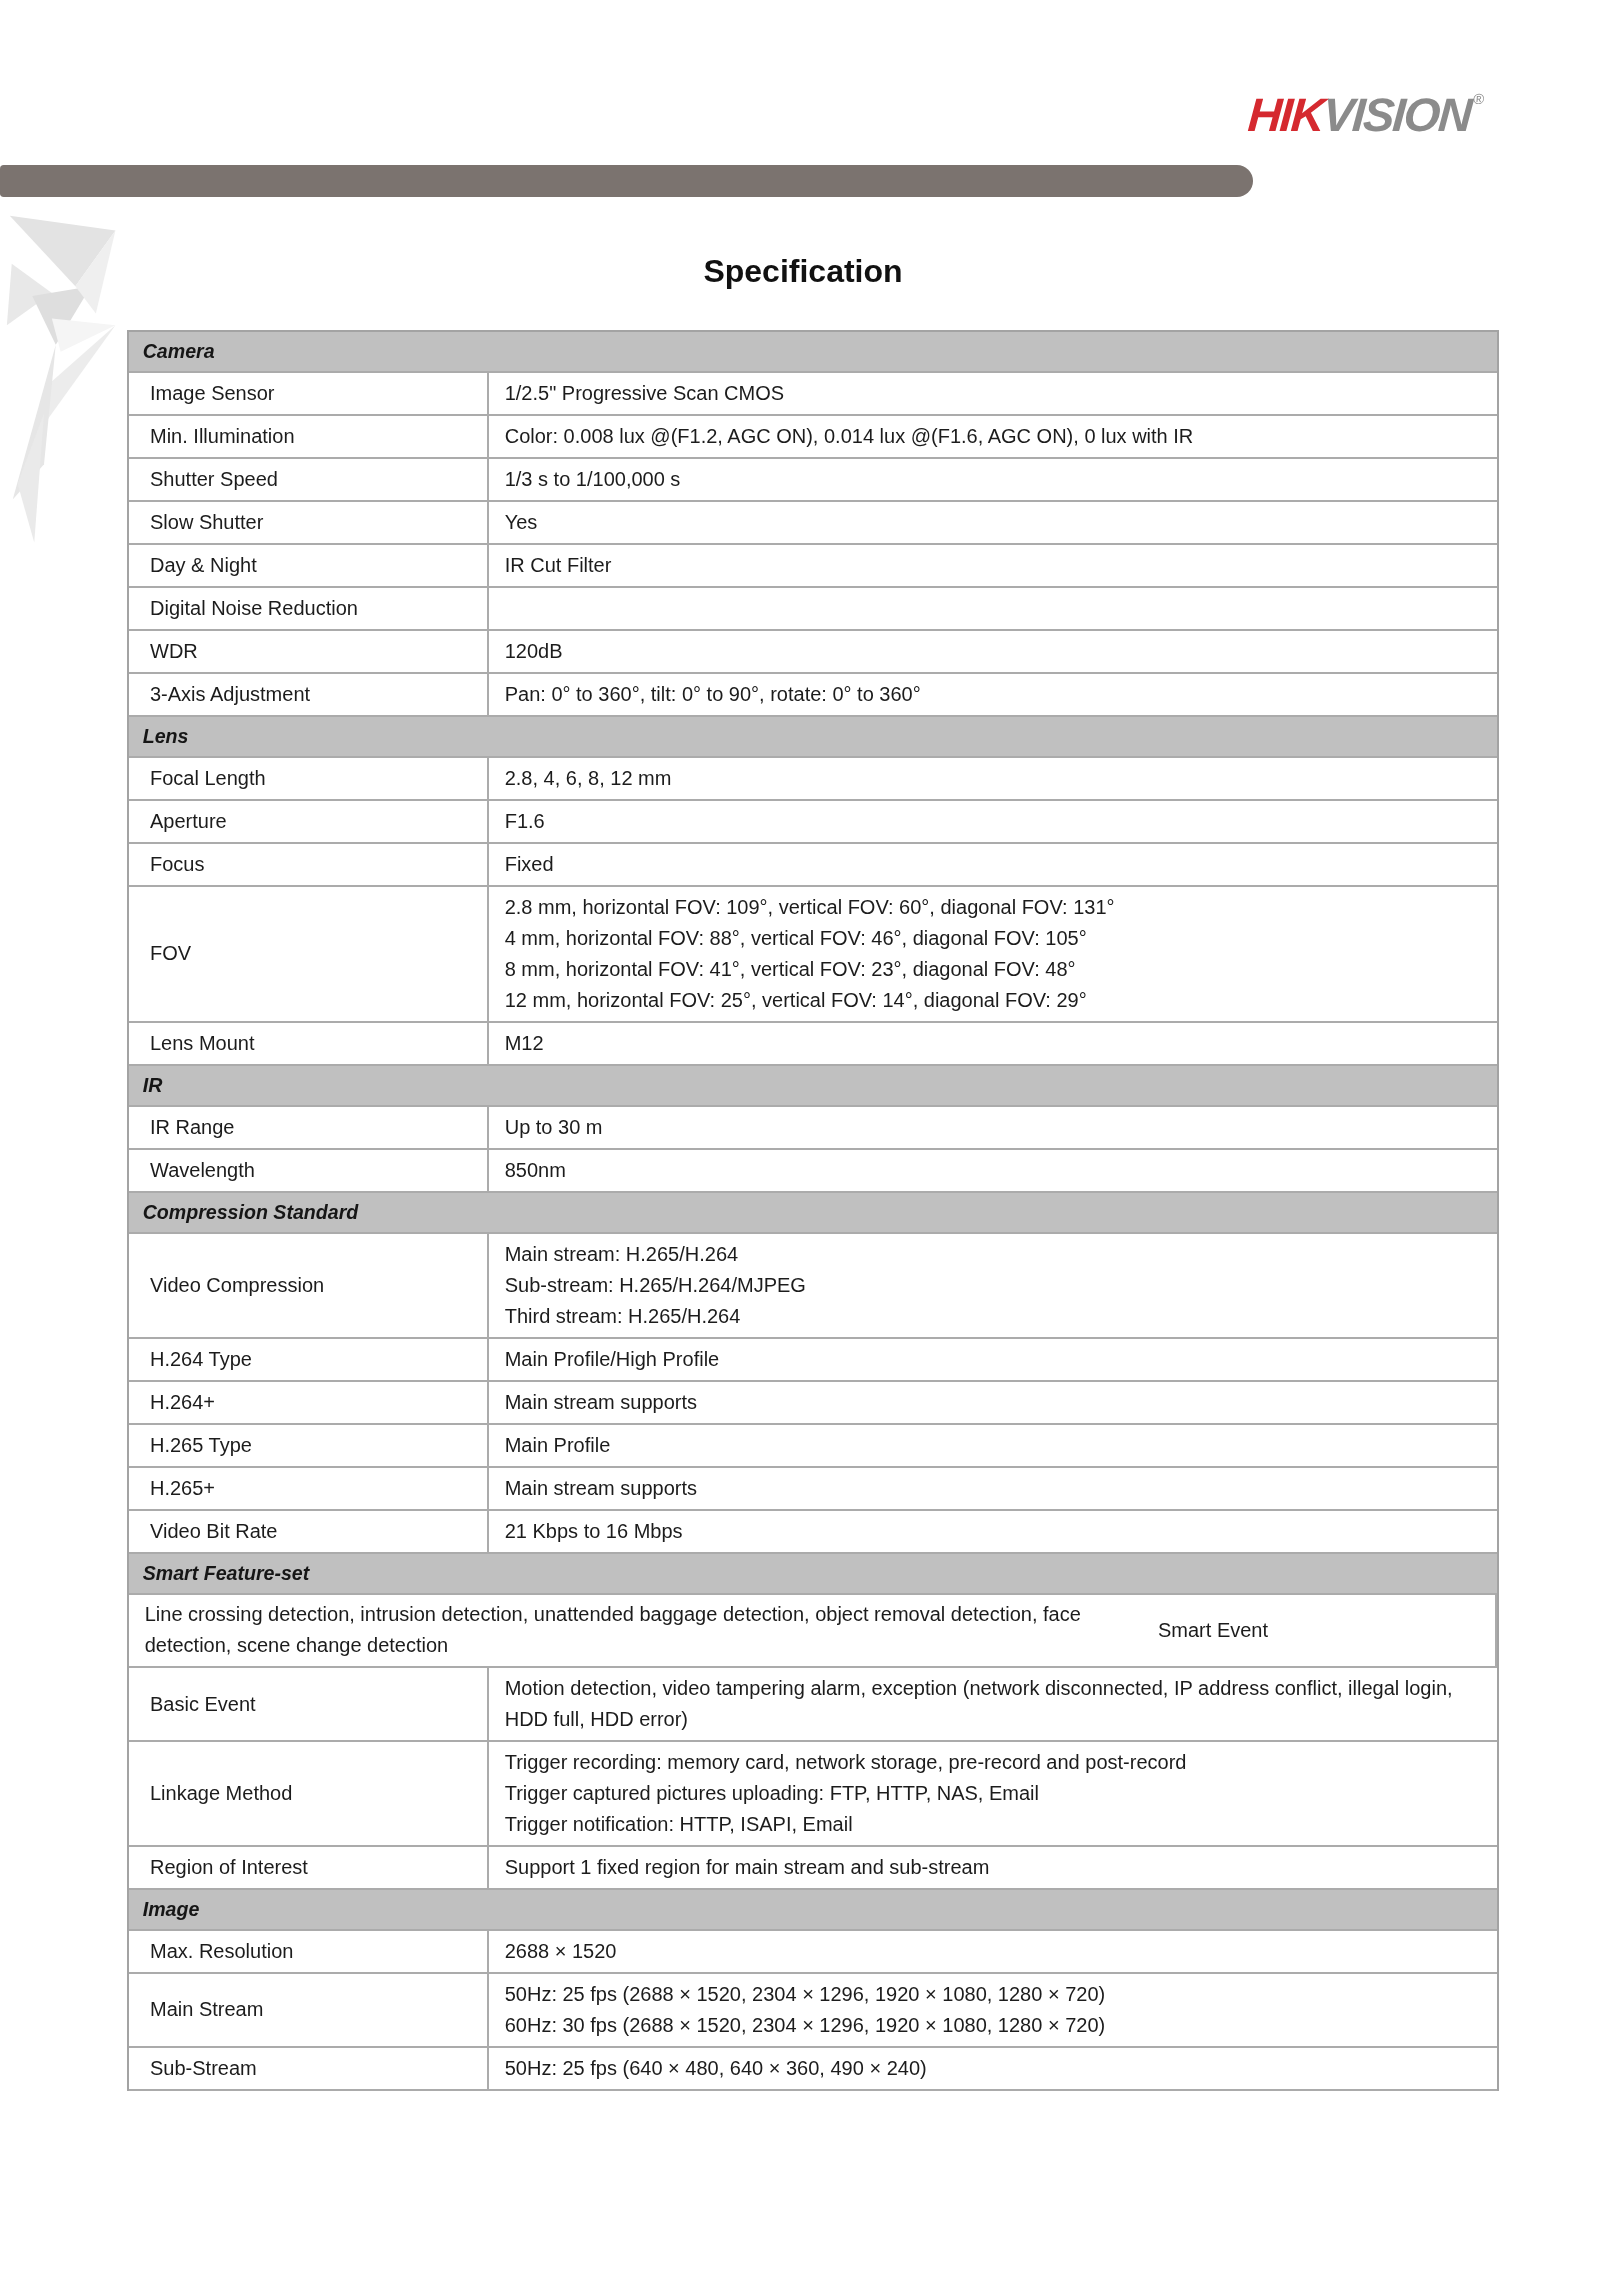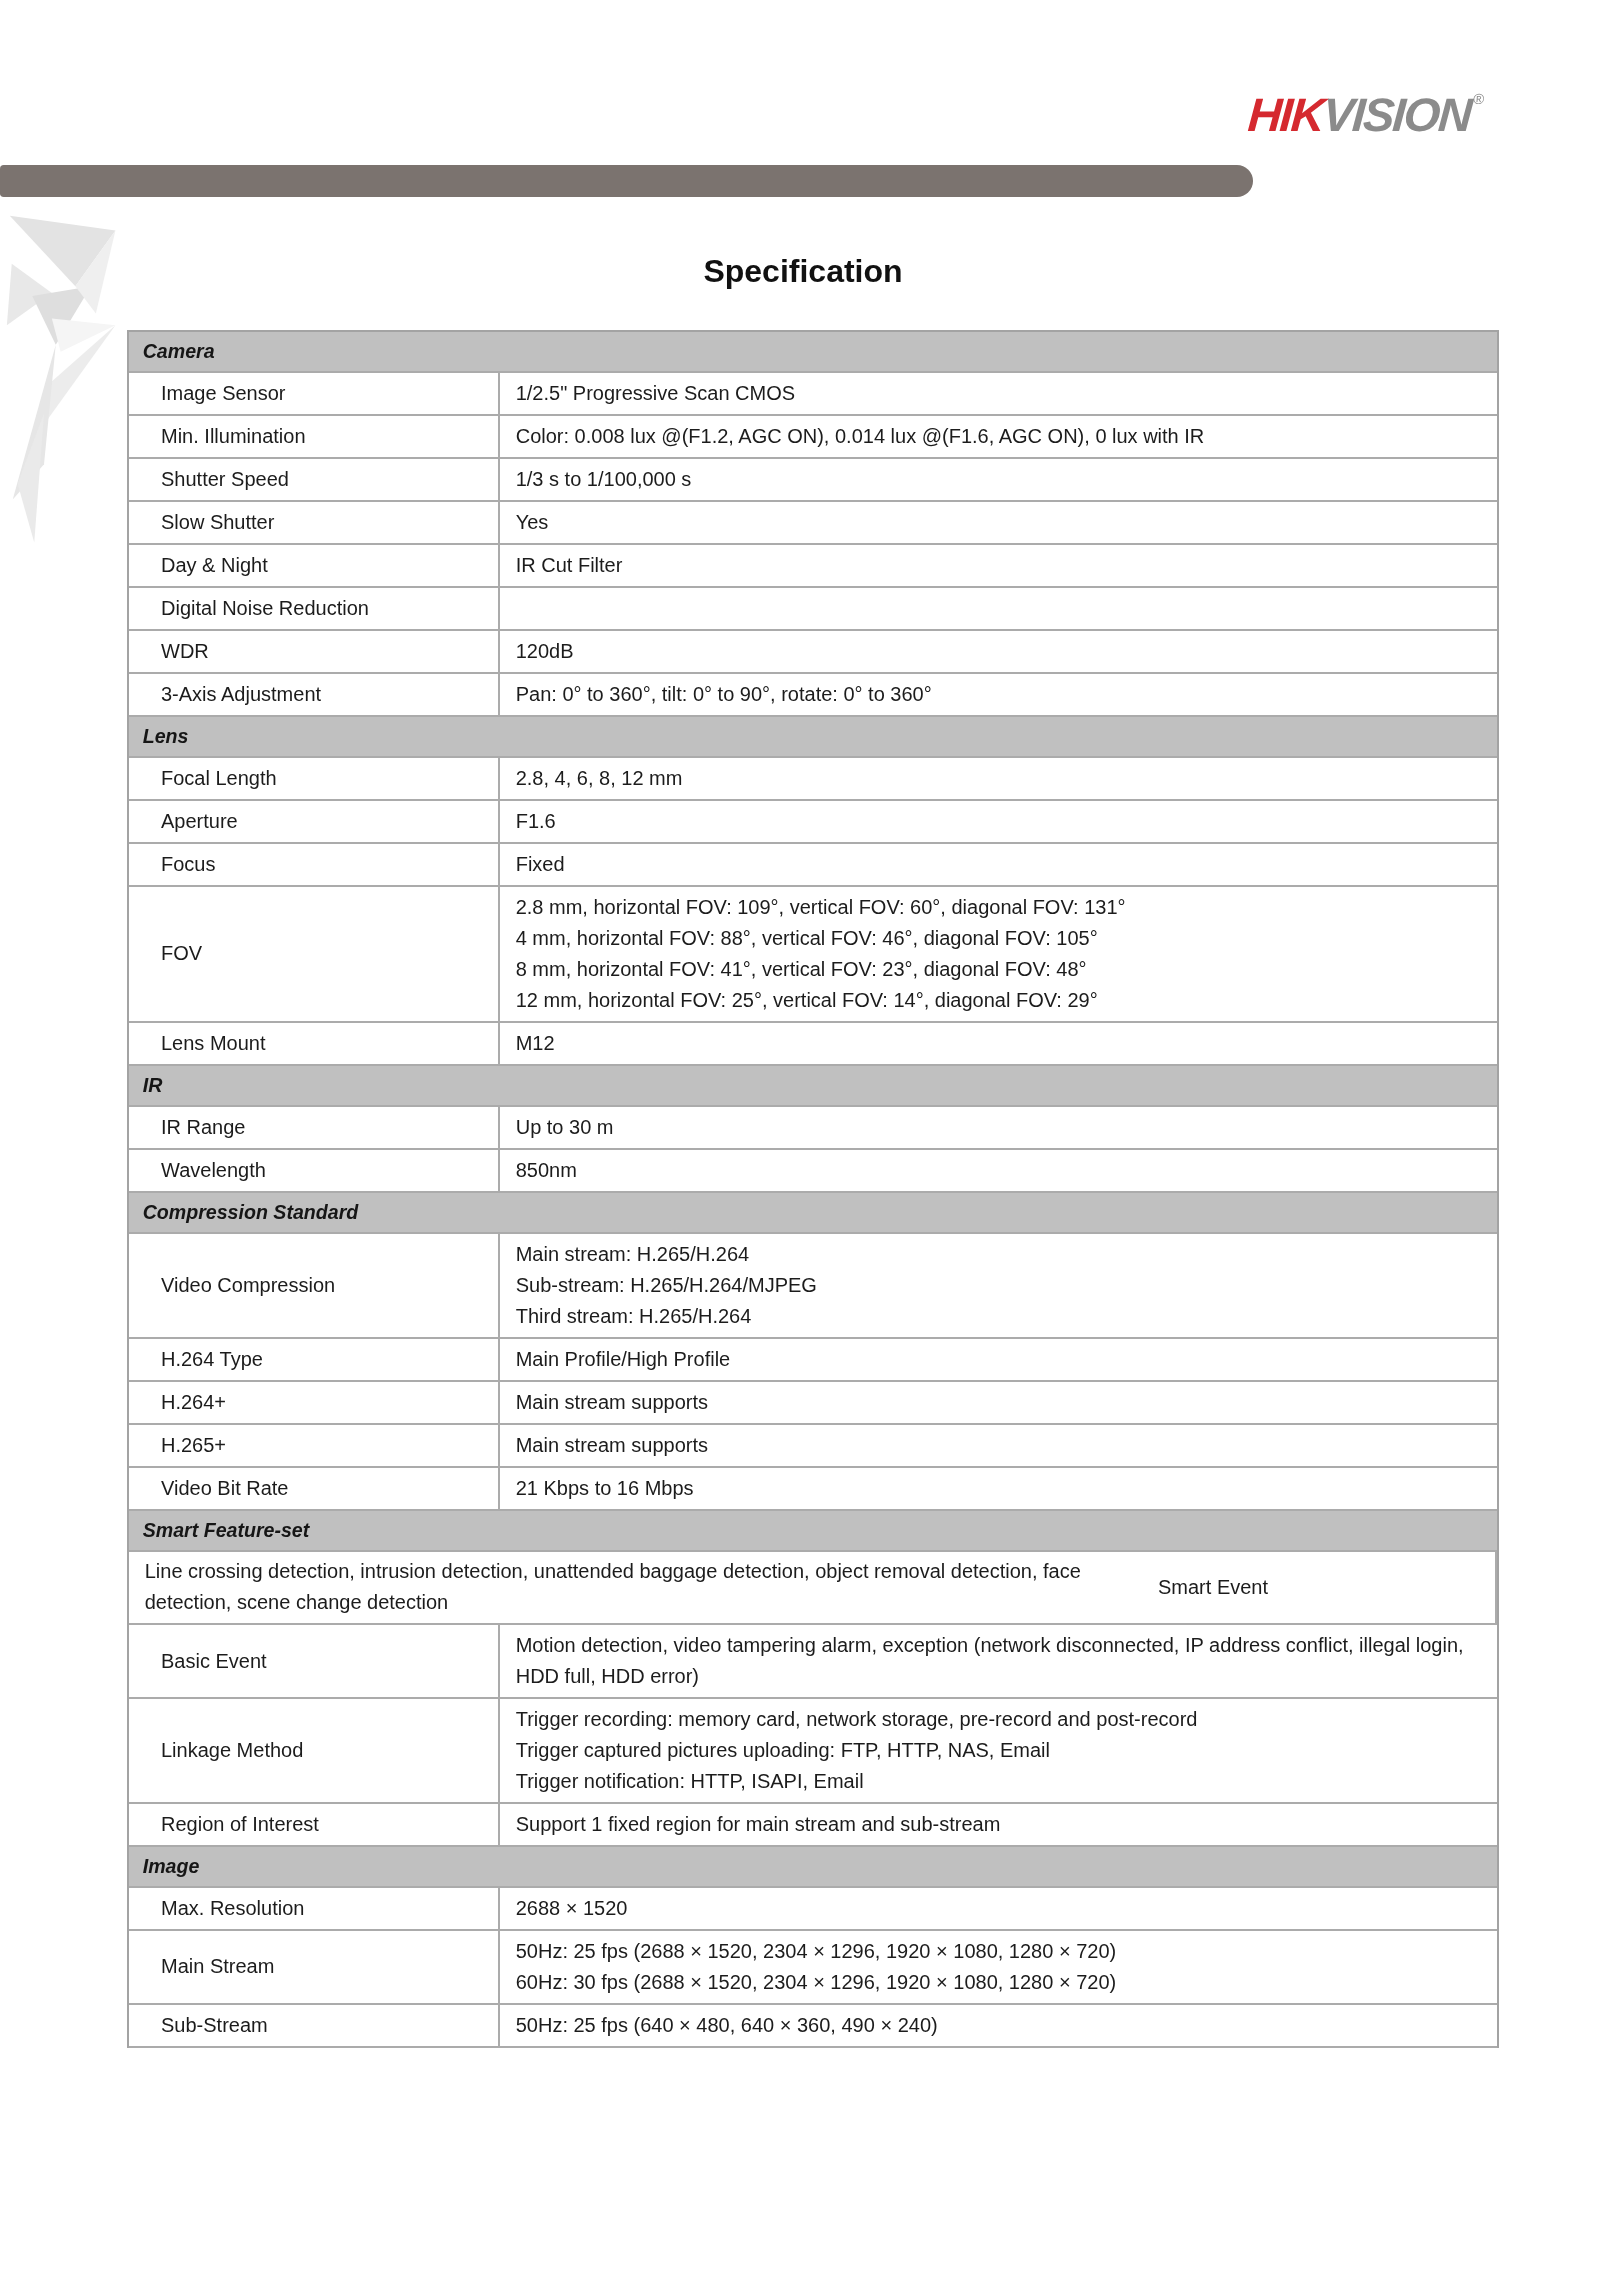--- a/index.html
+++ b/index.html
@@ -48,21 +48,21 @@
   }
   .section-band{
     background:var(--band-gray,#c0c0c0);
     min-height:39px;display:flex;align-items:center;
     padding-left:13.7px;font-weight:bold;font-style:italic;font-size:19.6px;
     border-bottom:2px solid #ababab;color:#161616;text-align:right;
   }
   .spec-row{display:flex;border-bottom:2px solid #ababab;background:#fff;}
   .cell{display:flex;flex-direction:column;justify-content:center;padding:4.9px 0;}
   .cell.label{
-    width:337px;flex:0 0 337px;padding-left:32px;
+    width:337px;flex:0 0 337px;padding-left:21px;
     border-right:2px solid #ababab;
   }
   .cell.value{flex:1;padding-left:15.7px;padding-right:11.8px;}
   .spec-row{min-height:43px;box-sizing:border-box;}
   .vline{line-height:31px;}
 </style>
 </head>
 <body style="--brand-red: #d5292f; --brand-gray: #8b8b8b; --bar-color: #7b736f; --band-gray: #c0c0c0;">
 
 <div class="page">
@@ -195,20 +195,26 @@
           <div class="vline">Main Profile/High Profile</div>
         </div>
       </div>
       <div class="spec-row">
         <div class="cell label">H.264+</div>
         <div class="cell value">
           <div class="vline">Main stream supports</div>
         </div>
       </div>
       <div class="spec-row">
+        <div class="cell label">H.265 Type</div>
+        <div class="cell value">
+          <div class="vline">Main Profile</div>
+        </div>
+      </div>
+      <div class="spec-row">
         <div class="cell label">H.265+</div>
         <div class="cell value">
           <div class="vline">Main stream supports</div>
         </div>
       </div>
       <div class="spec-row">
         <div class="cell label">Video Bit Rate</div>
         <div class="cell value">
           <div class="vline">21 Kbps to 16 Mbps</div>
         </div>

